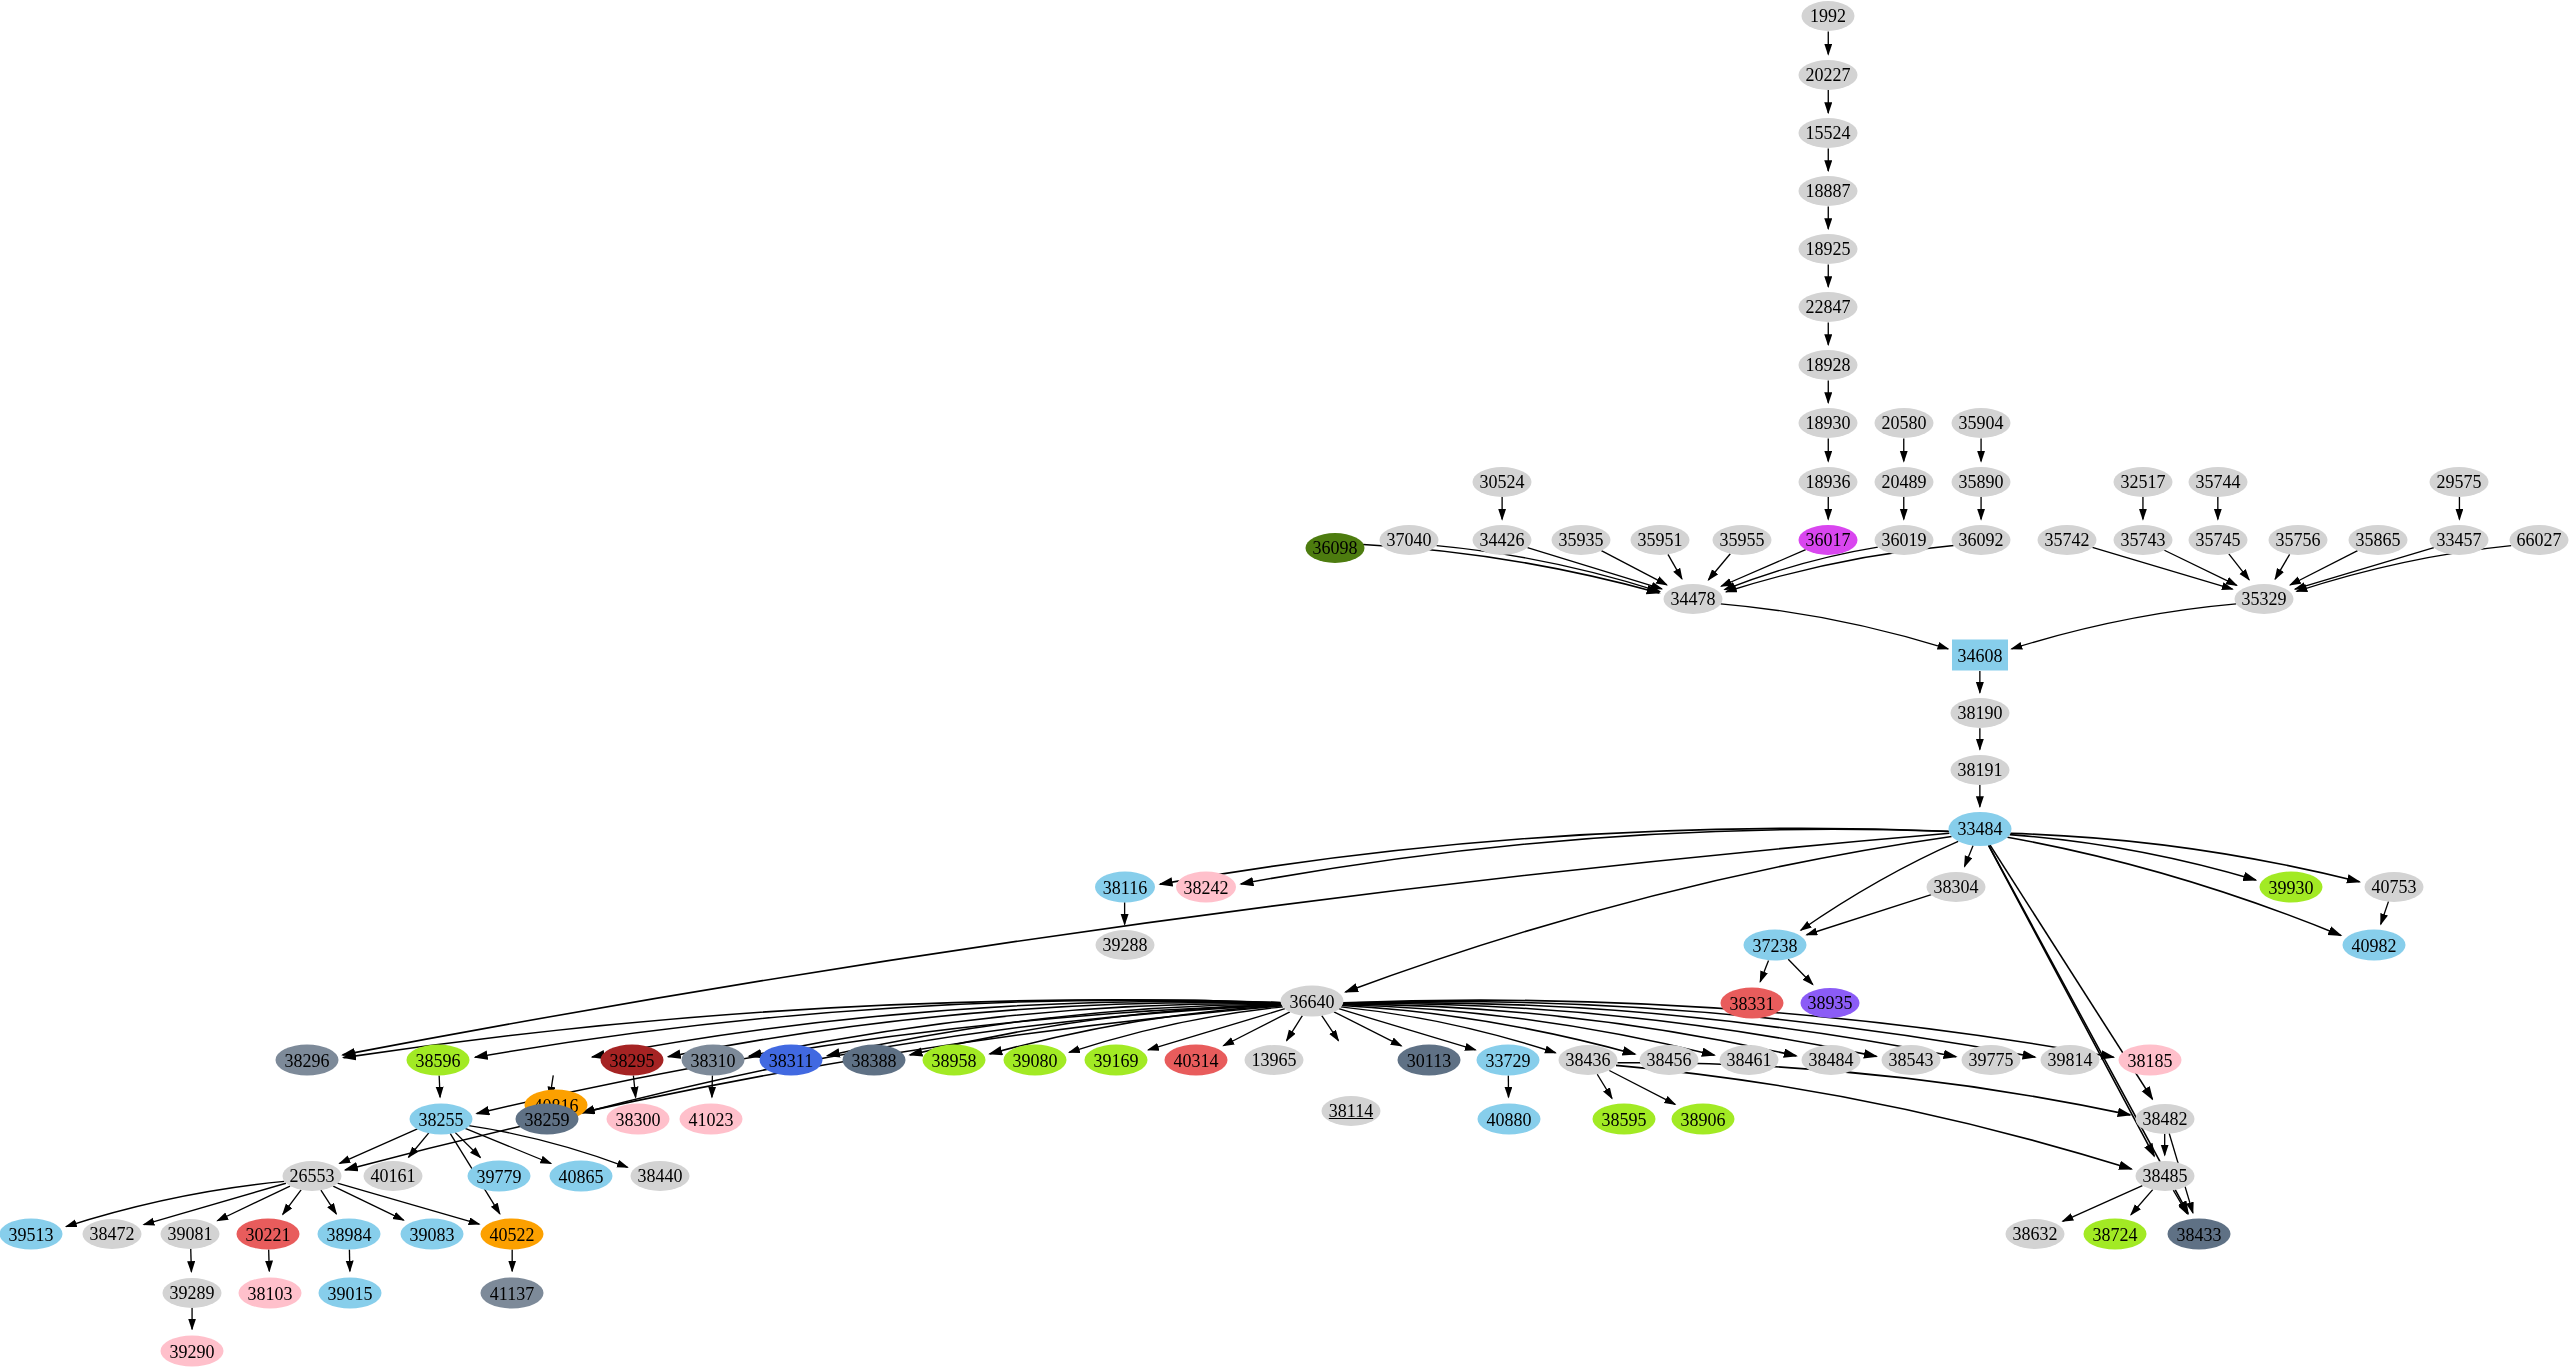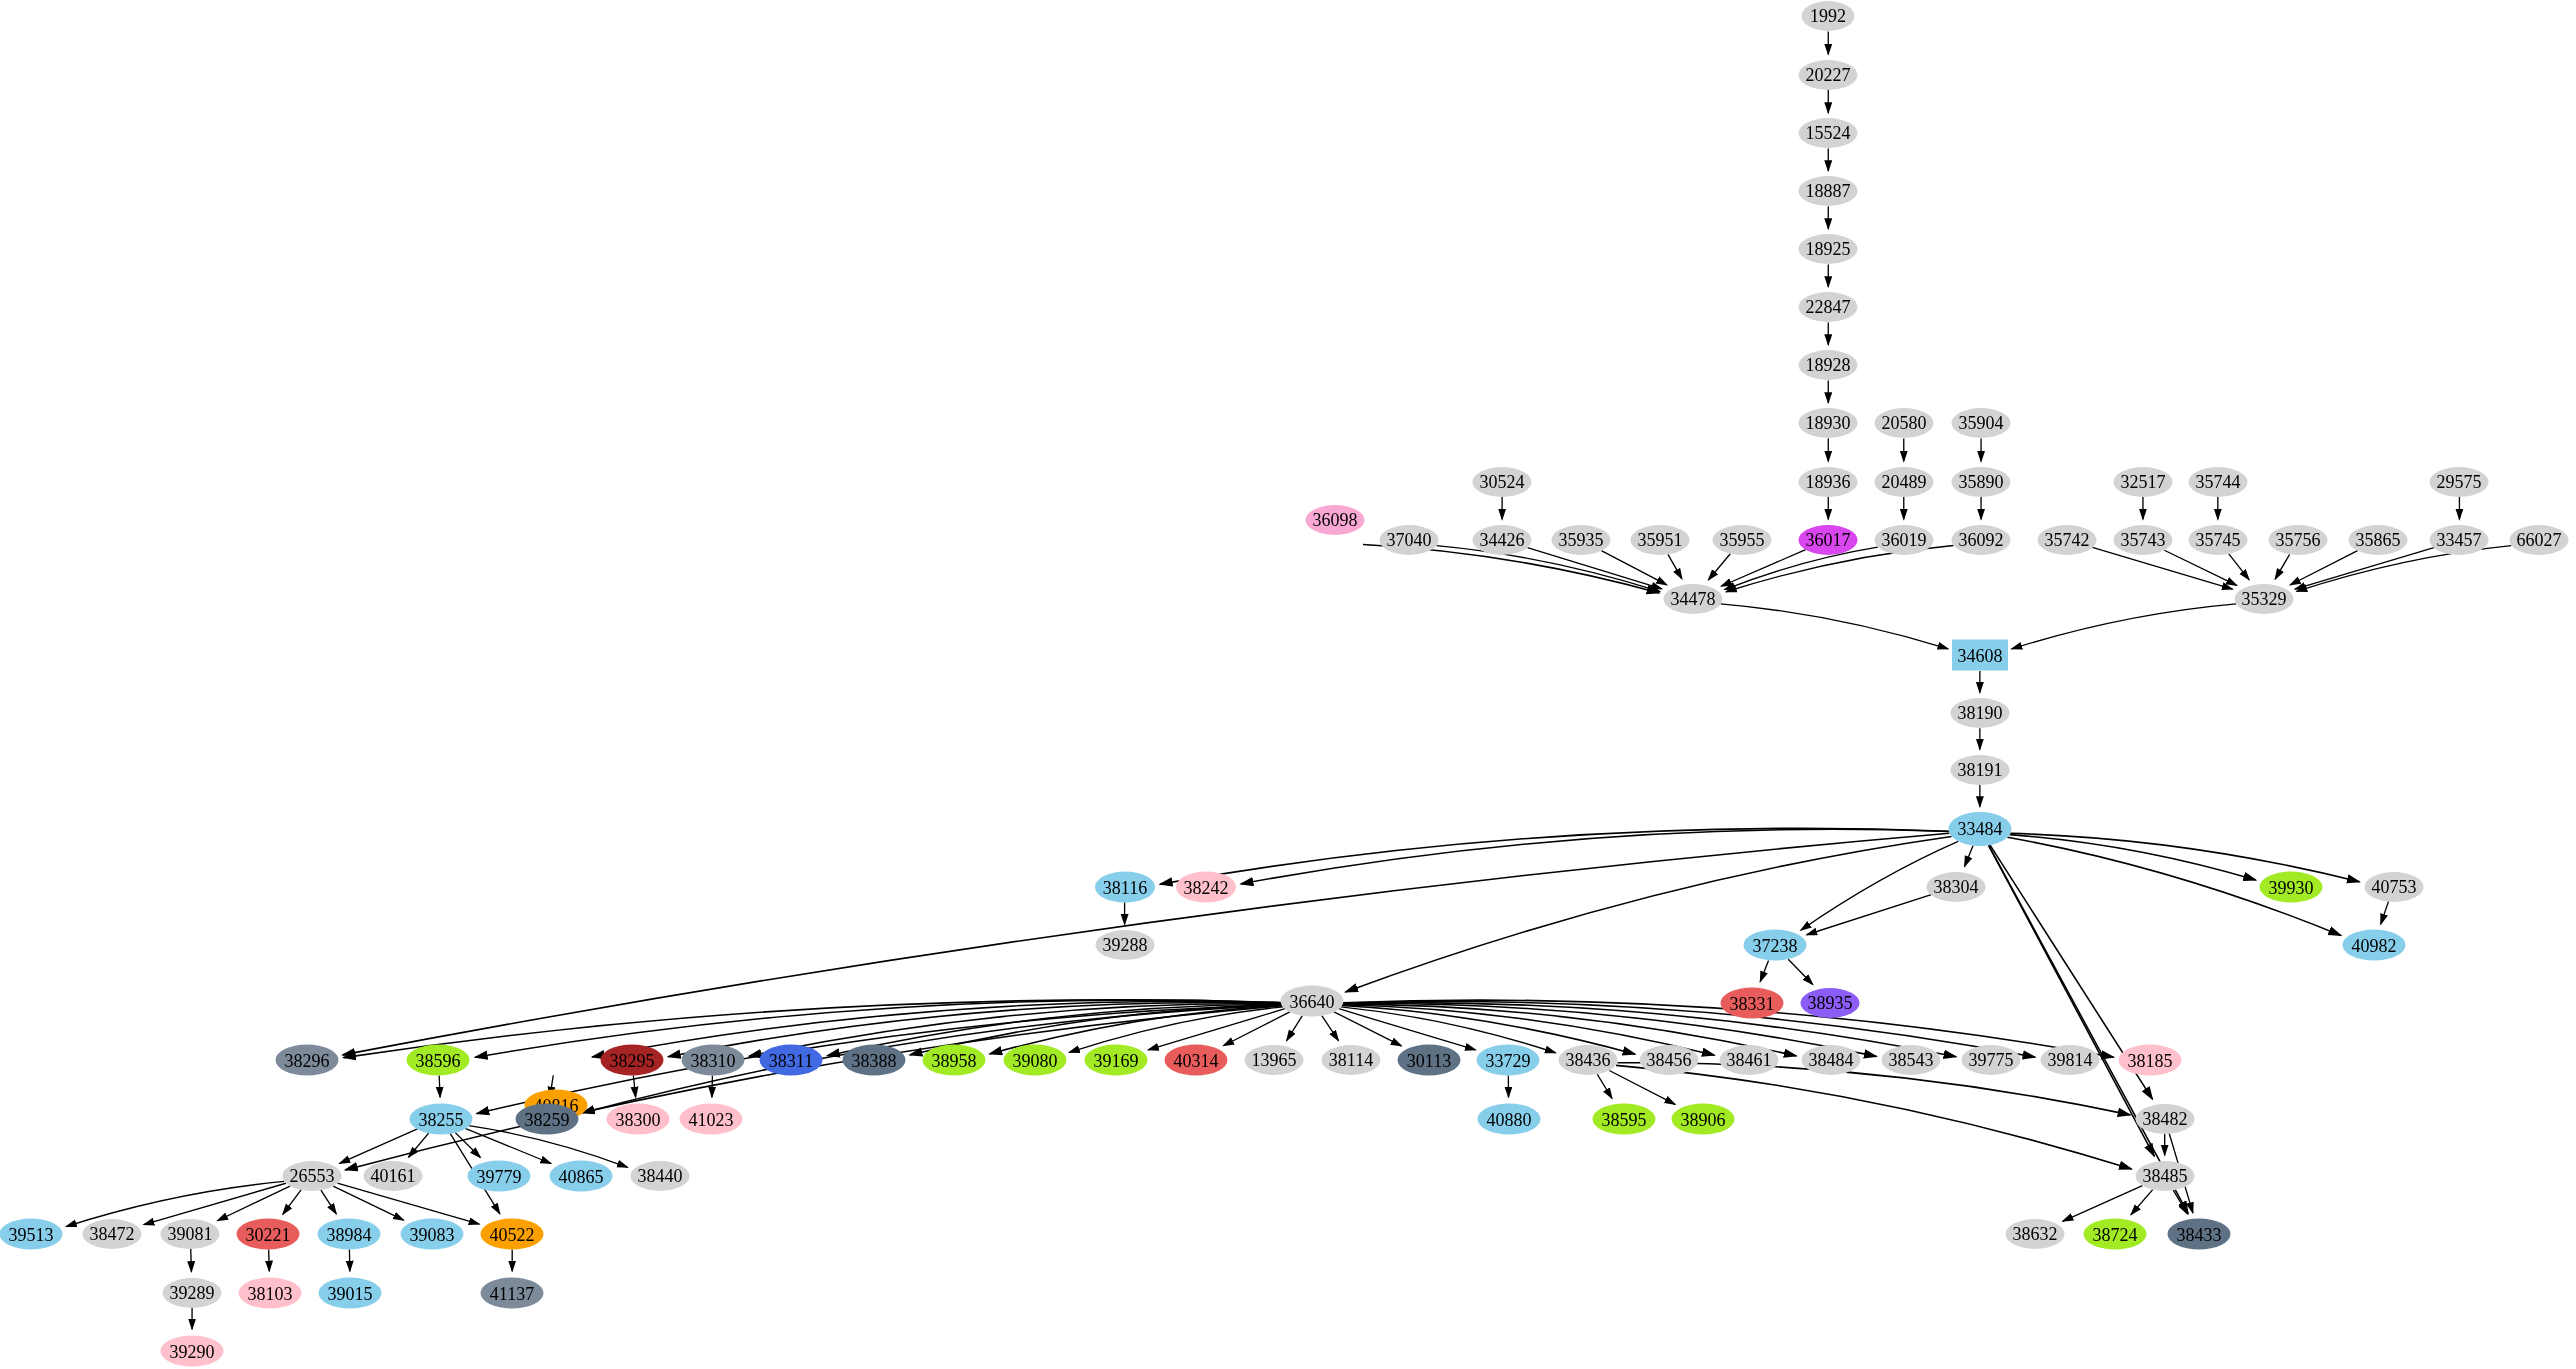--- a/index.html
+++ b/index.html
@@ -183,21 +183,21 @@
       </div>
       <div class="node ellipse" style="left: 2143px; top: 482px; width: 59px; height: 30px; background: rgb(211, 211, 211);">
         <span class="lbl">32517</span>
       </div>
       <div class="node ellipse" style="left: 2218px; top: 482px; width: 59px; height: 30px; background: rgb(211, 211, 211);">
         <span class="lbl">35744</span>
       </div>
       <div class="node ellipse" style="left: 2459px; top: 482px; width: 59px; height: 30px; background: rgb(211, 211, 211);">
         <span class="lbl">29575</span>
       </div>
-      <div class="node ellipse" style="left: 1335px; top: 520px; width: 59px; height: 30px; background: #f9a8d4;">
+      <div class="node ellipse" style="left: 1335px; top: 548px; width: 59px; height: 30px; background: #4d7c0f;">
         <span class="lbl">36098</span>
       </div>
       <div class="node ellipse" style="left: 1409px; top: 540px; width: 59px; height: 30px; background: rgb(211, 211, 211);">
         <span class="lbl">37040</span>
       </div>
       <div class="node ellipse" style="left: 1502px; top: 540px; width: 59px; height: 30px; background: rgb(211, 211, 211);">
         <span class="lbl">34426</span>
       </div>
       <div class="node ellipse" style="left: 1581px; top: 540px; width: 59px; height: 30px; background: rgb(211, 211, 211);">
         <span class="lbl">35935</span>
@@ -318,21 +318,21 @@
       </div>
       <div class="node ellipse" style="left: 1116px; top: 1060px; width: 63px; height: 31px; background: rgb(162, 234, 36);">
         <span class="lbl">39169</span>
       </div>
       <div class="node ellipse" style="left: 1196px; top: 1060px; width: 63px; height: 31px; background: rgb(232, 92, 92);">
         <span class="lbl">40314</span>
       </div>
       <div class="node ellipse" style="left: 1274px; top: 1060px; width: 59px; height: 30px; background: rgb(211, 211, 211);">
         <span class="lbl">13965</span>
       </div>
-      <div class="node ellipse" style="left: 1351px; top: 1060px; width: 59px; height: 30px; background: rgb(211, 211, 211);">
+      <div class="node ellipse" style="left: 1351px; top: 1111px; width: 59px; height: 30px; background: rgb(211, 211, 211); text-decoration: underline;">
         <span class="lbl">38114</span>
       </div>
       <div class="node ellipse" style="left: 1429px; top: 1060px; width: 63px; height: 31px; background: rgb(95, 113, 133);">
         <span class="lbl">30113</span>
       </div>
       <div class="node ellipse" style="left: 1508px; top: 1060px; width: 63px; height: 31px; background: rgb(135, 206, 235);">
         <span class="lbl">33729</span>
       </div>
       <div class="node ellipse" style="left: 1588px; top: 1060px; width: 59px; height: 30px; background: rgb(211, 211, 211);">
         <span class="lbl">38436</span>

